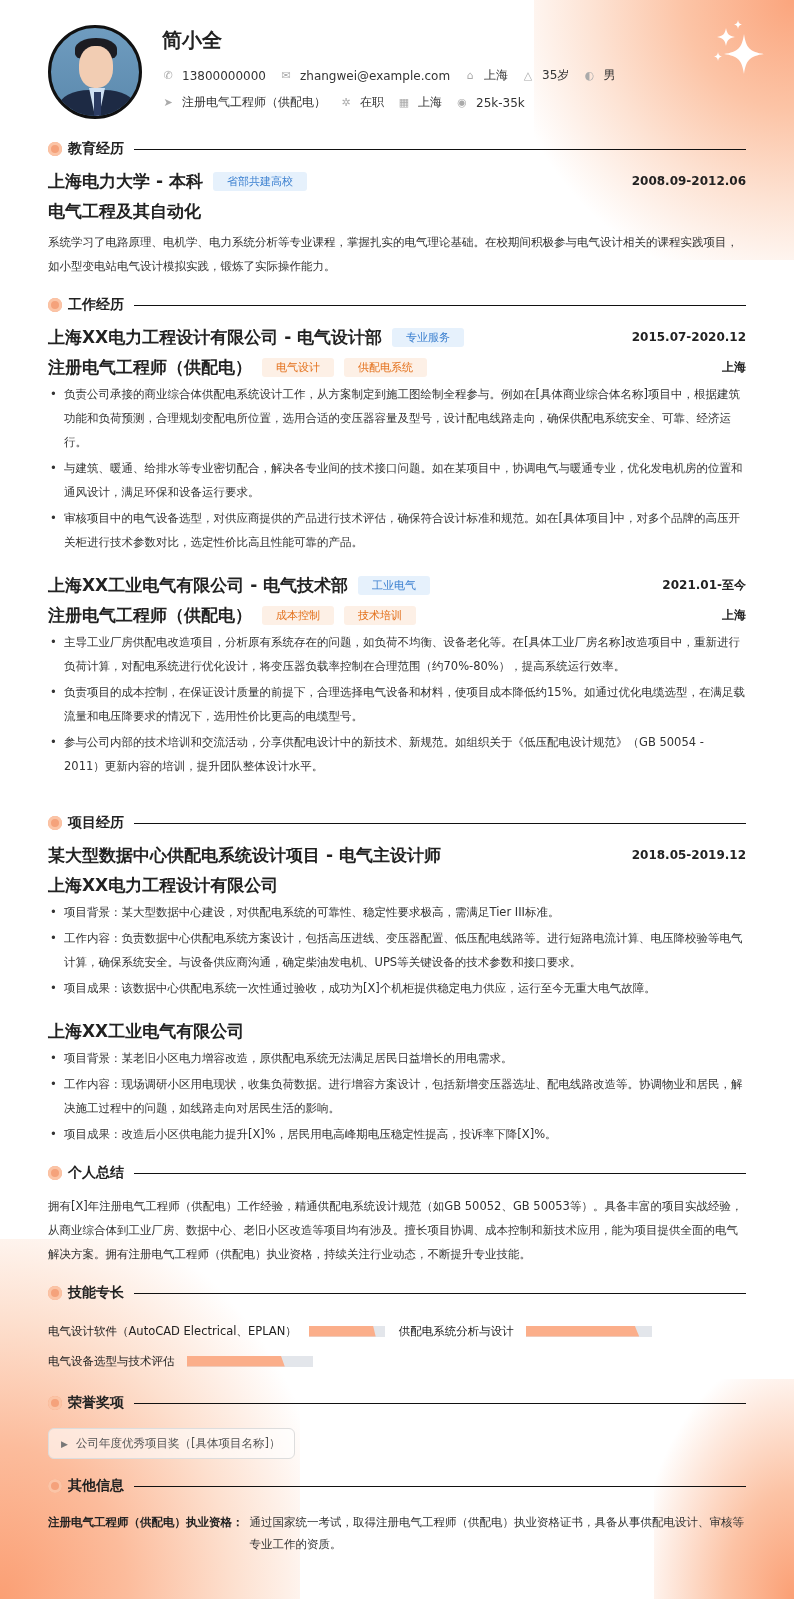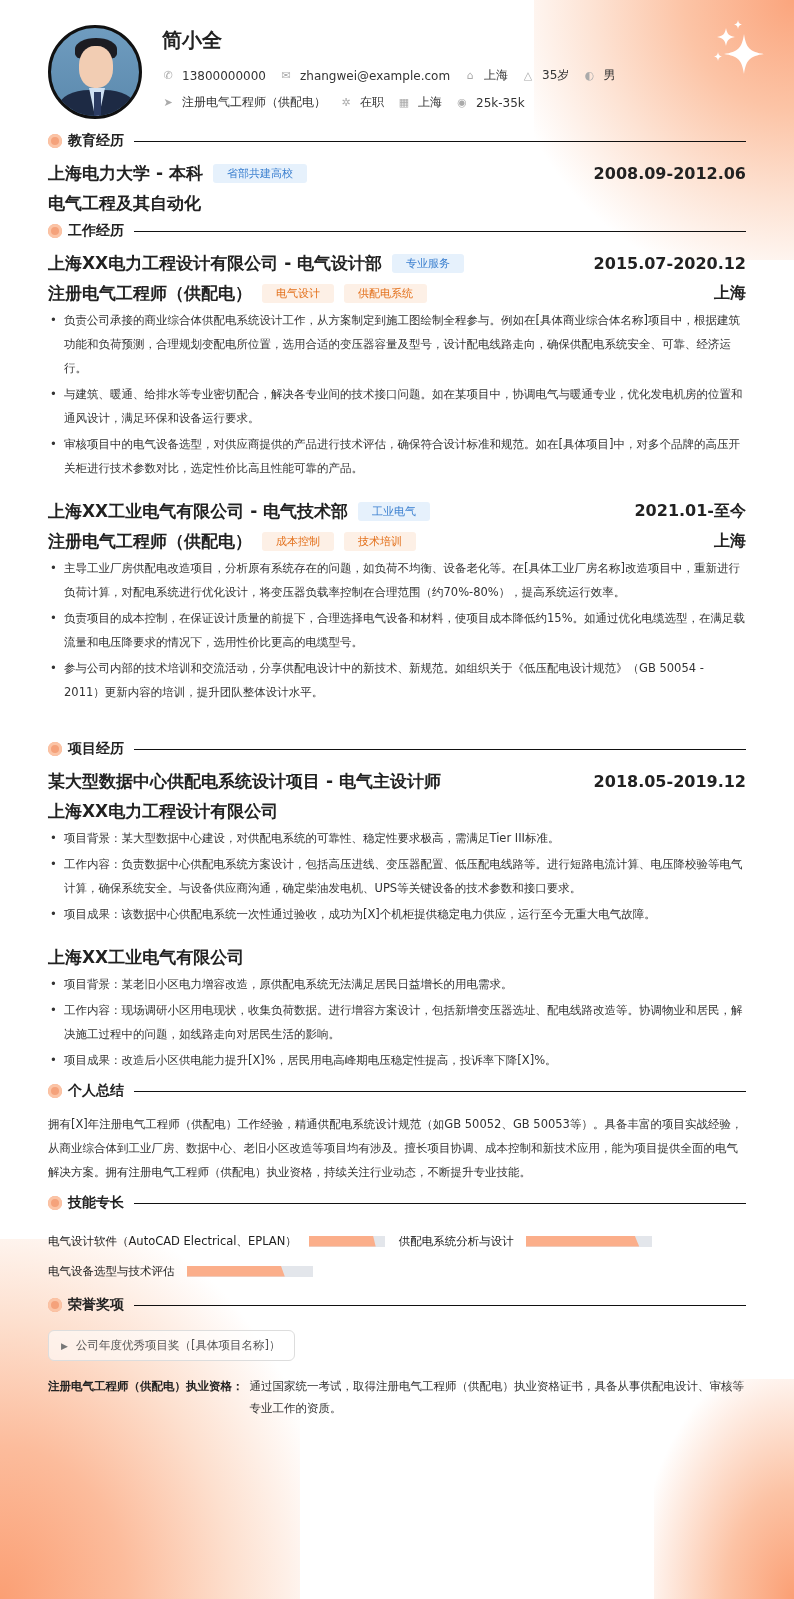--- a/index.html
+++ b/index.html
@@ -55,36 +55,36 @@
   .avatar .tie {
     position: absolute; left: 43px; top: 64px; width: 7px; height: 26px; background: #2b3b62;
   }
   .info { margin-left: 20px; }
   .name { font-size: 20px; font-weight: bold; color: #222; margin-top: 2px; height: 30px; }
   .info-row { display: flex; align-items: center; margin-top: 10px; font-size: 12px; color: #333; }
   .info-row .item { display: flex; align-items: center; margin-right: 14px; }
   .info-row .ic { color: #aaa; font-size: 11px; margin-right: 8px; width: 12px; text-align: center; }
 
   
-  .section { margin-top: 8px; }
+  .section { margin-top: 16px; }
   .sec-head { display: flex; align-items: center; height: 22px; }
   .sec-icon {
     width: 14px; height: 14px; border-radius: 50%; background: #f5a27b; margin-right: 6px;
     box-shadow: inset 0 0 0 3px #fbc4a6;
   }
   .sec-title { font-size: 14px; font-weight: bold; color: #222; }
   .sec-line { flex: 1; height: 1px; background: #111; margin-left: 10px; }
 
   .row { display: flex; justify-content: space-between; align-items: center; margin-top: 12px; height: 18px; }
   .row-left { display: flex; align-items: center; }
   .strong { font-weight: bold; font-size: 17px; color: #222; }
   .tag { display: inline-block; font-size: 11px; padding: 2px 14px; border-radius: 3px; margin-left: 10px; }
   .tag.blue { background: #e6f1fc; color: #3a7fcf; }
   .tag.orange { background: #fdf0e6; color: #e3701b; }
-  .date { font-weight: bold; font-size: 16px; color: #222; }
+  .date { font-weight: bold; font-size: 12px; color: #222; }
 
   .para { margin-top: 10px; font-size: 11.5px; line-height: 24px; color: #333; }
   ul.bullets { list-style: none; margin-top: 6px; }
   ul.bullets li { position: relative; padding-left: 16px; font-size: 11.5px; line-height: 24px; color: #333; margin-top: 2px; }
   ul.bullets li::before { content: "•"; position: absolute; left: 2px; top: 0; color: #333; }
 
   .gap { height: 10px; }
 
   
   .skills { margin-top: 12px; }
@@ -184,20 +184,21 @@
     <div class="row">
       <div class="row-left">
           <span class="strong">上海电力大学 - 本科</span>
           <span class="tag blue">省部共建高校</span>
         </div>
       <span class="date">2008.09-2012.06</span>
     </div>
     <div class="row">
         <span class="strong">电气工程及其自动化</span>
       </div>
+    <div class="para">系统学习了电路原理、电机学、电力系统分析等专业课程，掌握扎实的电气理论基础。在校期间积极参与电气设计相关的课程实践项目，如小型变电站电气设计模拟实践，锻炼了实际操作能力。</div>
   </div>
 
   <div class="section">
     <div class="sec-head">
         <span class="sec-icon"></span>
         <span class="sec-title">工作经历</span>
         <span class="sec-line"></span>
       </div>
 
     <div>
@@ -327,19 +328,24 @@
         <span class="sec-title">荣誉奖项</span>
         <span class="sec-line"></span>
       </div>
     <div class="award">
       <span class="tri">▶</span>
       <span>公司年度优秀项目奖（[具体项目名称]）</span>
     </div>
   </div>
 
   <div class="section">
+    <div class="sec-head">
+        <span class="sec-icon"></span>
+        <span class="sec-title">其他信息</span>
+        <span class="sec-line"></span>
+      </div>
     <div class="other">
       <span class="k">注册电气工程师（供配电）执业资格：</span>
       <span class="v">通过国家统一考试，取得注册电气工程师（供配电）执业资格证书，具备从事供配电设计、审核等专业工作的资质。</span>
     </div>
   </div>
 
 </div>
 
 </body></html>

